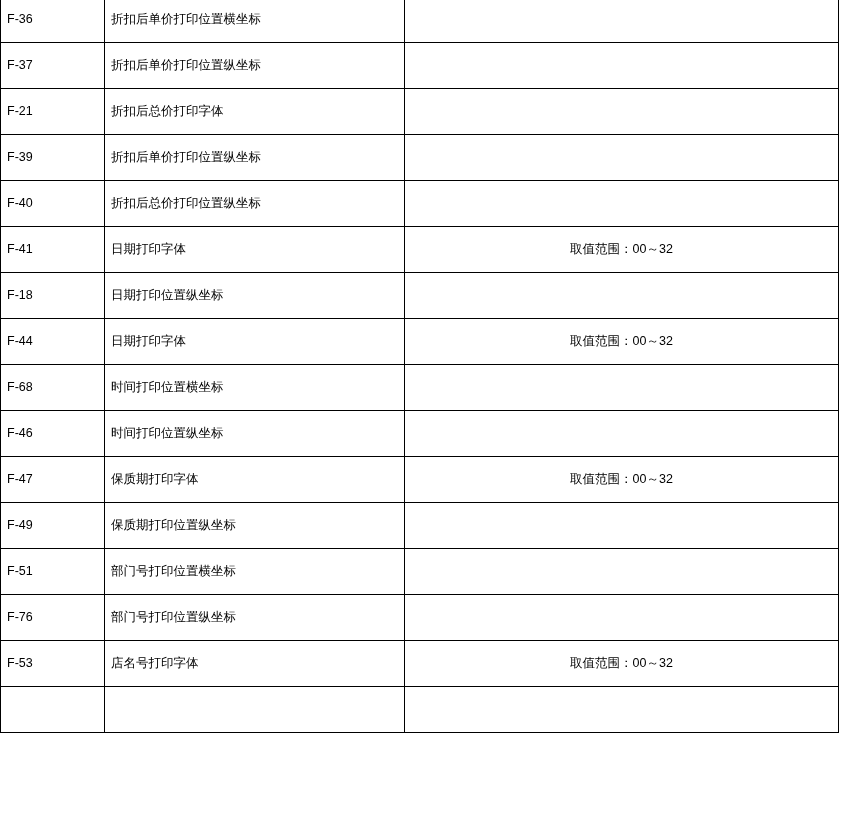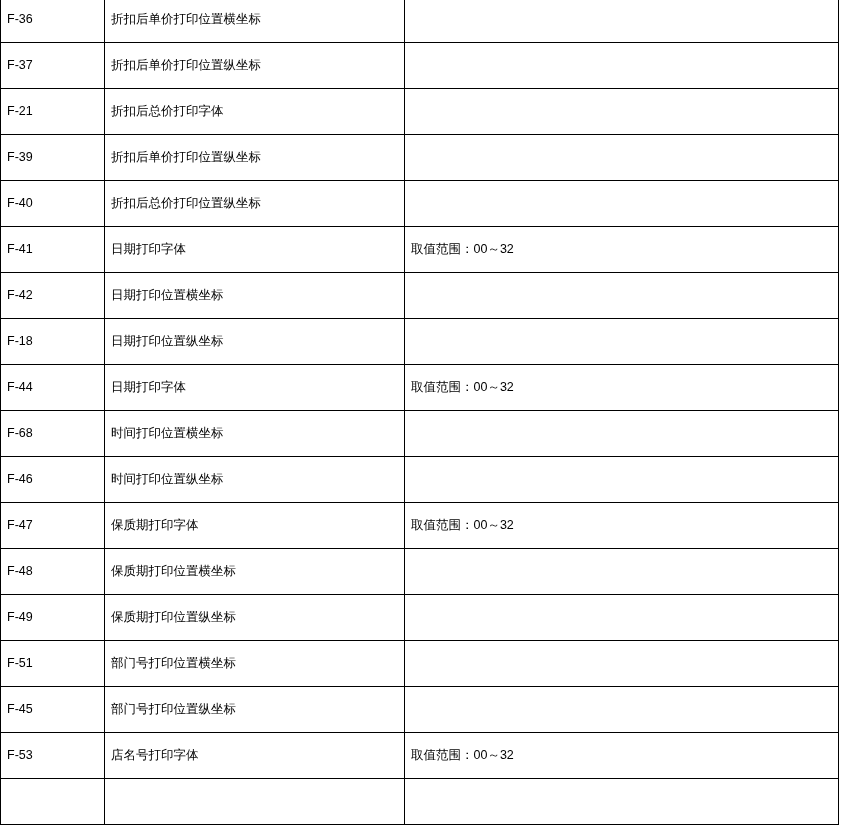--- a/index.html
+++ b/index.html
@@ -42,20 +42,21 @@
   }
   td.code-cell {
     padding-left: 4px;
     font-size: 12.5px;
   }
   td.name-cell {
     padding-left: 8px;
   }
   td.range-cell {
     padding-left: 7px;
+    text-align: center;
   }
   
   .doc {
     margin-top: -4px;
   }
 </style>
 </head>
 <body>
 
 <div class="doc">
@@ -90,25 +91,20 @@
           <td class="code-cell">F-40</td>
           <td class="name-cell">折扣后总价打印位置纵坐标</td>
           <td class="range-cell"></td>
         </tr>
         <tr>
           <td class="code-cell">F-41</td>
           <td class="name-cell">日期打印字体</td>
           <td class="range-cell">取值范围：00～32</td>
         </tr>
         <tr>
-          <td class="code-cell">F-42</td>
-          <td class="name-cell">日期打印位置横坐标</td>
-          <td class="range-cell"></td>
-        </tr>
-        <tr>
           <td class="code-cell">F-18</td>
           <td class="name-cell">日期打印位置纵坐标</td>
           <td class="range-cell"></td>
         </tr>
         <tr>
           <td class="code-cell">F-44</td>
           <td class="name-cell">日期打印字体</td>
           <td class="range-cell">取值范围：00～32</td>
         </tr>
         <tr>
@@ -120,36 +116,31 @@
           <td class="code-cell">F-46</td>
           <td class="name-cell">时间打印位置纵坐标</td>
           <td class="range-cell"></td>
         </tr>
         <tr>
           <td class="code-cell">F-47</td>
           <td class="name-cell">保质期打印字体</td>
           <td class="range-cell">取值范围：00～32</td>
         </tr>
         <tr>
-          <td class="code-cell">F-48</td>
-          <td class="name-cell">保质期打印位置横坐标</td>
-          <td class="range-cell"></td>
-        </tr>
-        <tr>
           <td class="code-cell">F-49</td>
           <td class="name-cell">保质期打印位置纵坐标</td>
           <td class="range-cell"></td>
         </tr>
         <tr>
           <td class="code-cell">F-51</td>
           <td class="name-cell">部门号打印位置横坐标</td>
           <td class="range-cell"></td>
         </tr>
         <tr>
-          <td class="code-cell">F-45</td>
+          <td class="code-cell">F-76</td>
           <td class="name-cell">部门号打印位置纵坐标</td>
           <td class="range-cell"></td>
         </tr>
         <tr>
           <td class="code-cell">F-53</td>
           <td class="name-cell">店名号打印字体</td>
           <td class="range-cell">取值范围：00～32</td>
         </tr>
         <tr>
           <td class="code-cell"></td>

